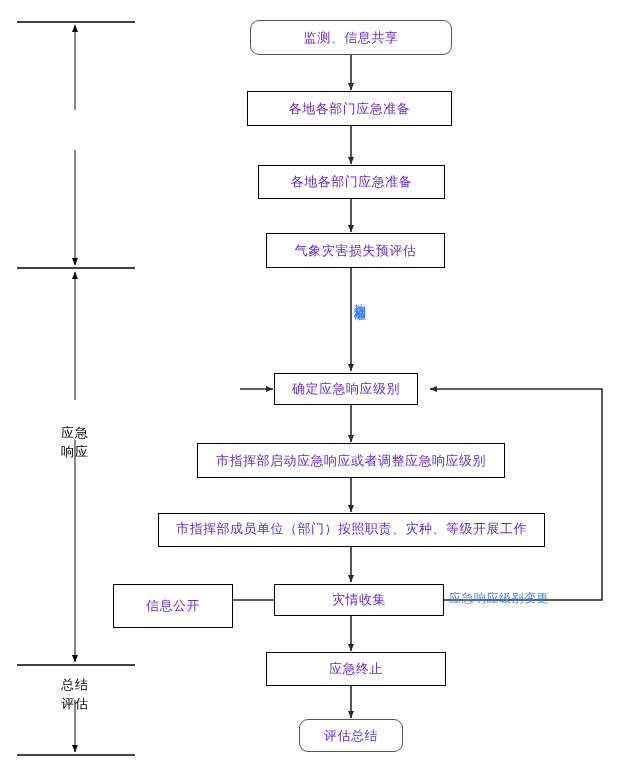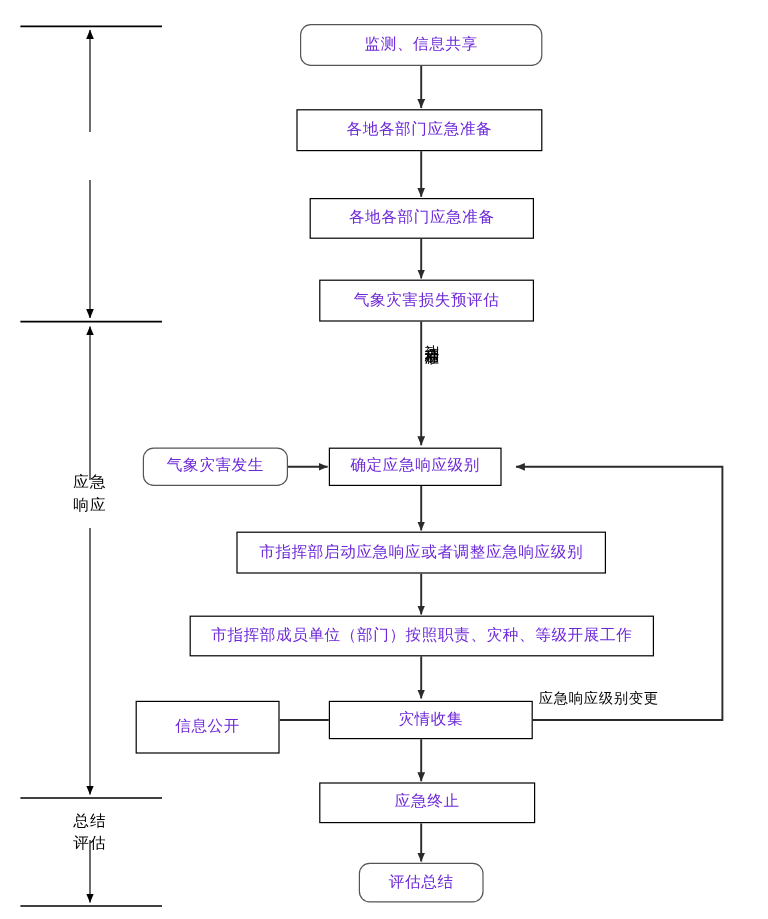--- a/index.html
+++ b/index.html
@@ -49,23 +49,24 @@
     width: 64px;
     text-align: center;
     font-size: 13px;
     line-height: 1.45;
     color: #000000;
     letter-spacing: 1px;
   }
   .edge-label {
     position: absolute;
     font-size: 12px;
-    color: #000000;
+    color: #3b82f6;
     white-space: nowrap;
     letter-spacing: 0.5px;
+    margin-top: 16px;
   }
   .edge-label.vertical {
     writing-mode: vertical-rl;
     text-orientation: upright;
     letter-spacing: 1px;
     line-height: 1;
   }
 </style>
 </head>
 <body>
@@ -107,21 +108,21 @@
     </g>
     <g stroke="#444444" stroke-width="1.3" fill="none">
       <path d="M75,110 L75,25" marker-end="url(#arrHeadBlk)"></path>
       <path d="M75,150 L75,265" marker-end="url(#arrHeadBlk)"></path>
       <path d="M75,400 L75,272" marker-end="url(#arrHeadBlk)"></path>
       <path d="M75,440 L75,662" marker-end="url(#arrHeadBlk)"></path>
       <path d="M75,700 L75,752" marker-end="url(#arrHeadBlk)"></path>
     </g>
   </svg>
 
-  <div class="phase-label" style="left:43px; top:394px;">
+  <div class="phase-label" style="left:43px; top:424px;">
     <div>应急</div>
     <div>响应</div>
   </div>
   <div class="phase-label" style="left:43px; top:676px;">
     <div>总结</div>
     <div>评估</div>
   </div>
 
   <div class="edge-label vertical" style="left:354px; top:278px;">达到启动标准</div>
   <div class="edge-label" style="left:449px; top:574px;">应急响应级别变更</div>
@@ -135,23 +136,20 @@
   </div>
 
   <div class="node" style="left:266px; top:233px; width:179px; height:35px;">
     <span>气象灾害损失预评估</span>
   </div>
 
   <div class="node" style="left:258px; top:165px; width:187px; height:34px;">
     <span>各地各部门应急准备</span>
   </div>
 
-  <div class="node rounded" style="left:119px; top:373px; width:121px; height:32px;">
-    <span>气象灾害发生</span>
-  </div>
 
   <div class="node" style="left:274px; top:373px; width:144px; height:32px;">
     <span>确定应急响应级别</span>
   </div>
 
   <div class="node" style="left:197px; top:443px; width:308px; height:35px;text-align:center;">
     <span>市指挥部启动应急响应或者调整应急响应级别</span>
   </div>
 
   <div class="node" style="left:158px; top:513px; width:387px; height:34px;font-family:Liberation Mono, monospace;">

